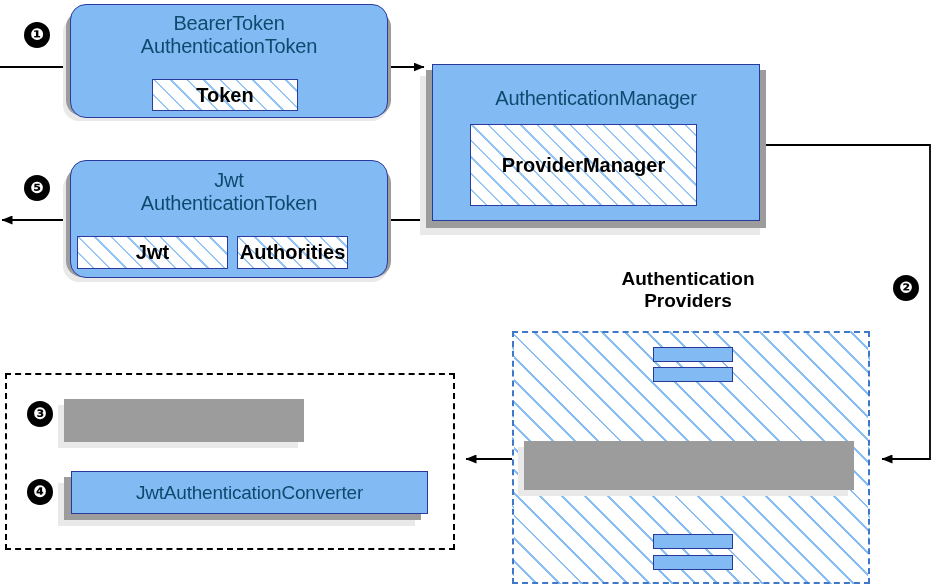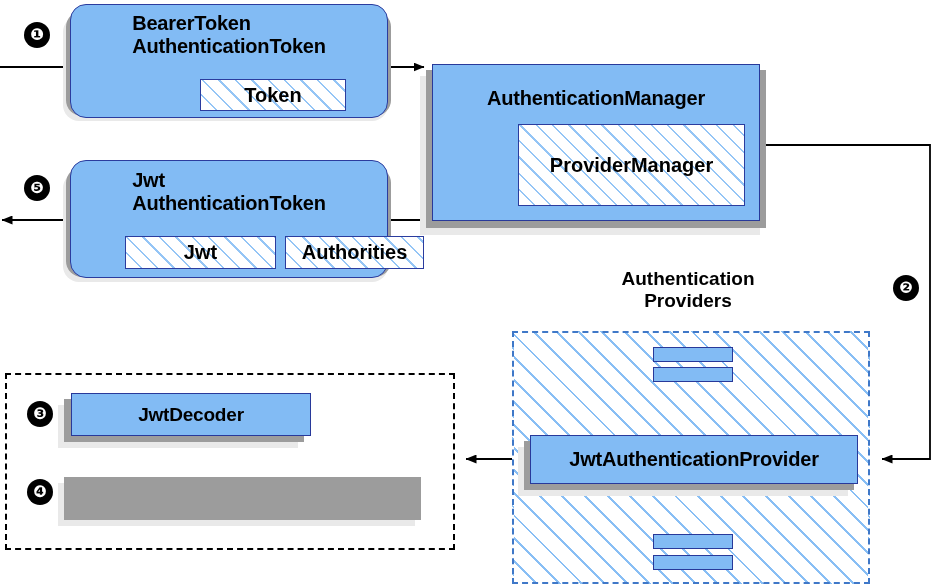--- a/index.html
+++ b/index.html
@@ -29,23 +29,23 @@
 
   
   .bluebox{
     position:absolute;
     background:#82bbf4;
     border:1.6px solid #28399a;
     box-sizing:border-box;
     display:flex;
     align-items:center;
     justify-content:center;
-    text-align:left;
-    color:#000000;
-    font-weight:bold;
+    text-align:center;
+    color:#0c4a6e;
+    font-weight:normal;
   }
   .bluebox.round{
     border-radius:16px;
     border-color:#2b3c9e;
   }
   .bluebox .title{
     line-height:1.14;
     letter-spacing:-0.2px;
     white-space:pre-line;
   }
@@ -61,21 +61,20 @@
         rgba(130,187,244,0) 0px,
         rgba(130,187,244,0) 10px,
         rgba(130,187,244,.85) 10px,
         rgba(130,187,244,.85) 11.6px);
     display:flex;
     align-items:center;
     justify-content:center;
     color:#000;
     font-weight:bold;
     text-align:center;
-    margin-left:48px;
   }
 
   
   .dash-black{
     position:absolute;
     box-sizing:border-box;
     border:2.4px dashed #000000;
     background:transparent;
   }
   .dash-blue-hatch{
@@ -169,34 +168,31 @@
 Providers</div>
 
   <div class="bluebox" style="left:653px; top:347px; width:80px; height:15px; border-width:1.5px;"></div>
   <div class="bluebox" style="left:653px; top:367px; width:80px; height:15px; border-width:1.5px;"></div>
 
   <div class="bluebox" style="left:653px; top:534px; width:80px; height:15px; border-width:1.5px;"></div>
   <div class="bluebox" style="left:653px; top:555px; width:80px; height:15px; border-width:1.5px;"></div>
 
   <div class="shadow-lite" style="left:518px; top:447px; width:330px; height:49px;"></div>
   <div class="shadow-dark" style="left:524px; top:441px; width:330px; height:49px;"></div>
-  <div class="bluebox" style="left:530px; top:435px; width:328px; height:49px;">
-    <span class="title" style="font-size:20px;">JwtAuthenticationProvider</span>
-  </div>
 
   <div class="dash-black" style="left:5px; top:373px; width:450px; height:177px;"></div>
 
   <div class="shadow-lite" style="left:58px; top:405px; width:240px; height:43px;"></div>
   <div class="shadow-dark" style="left:64px; top:399px; width:240px; height:43px;"></div>
-  <div class="bluebox" style="left:71px; top:393px; width:240px; height:43px;">
-    <span class="title" style="font-size:19px;">JwtDecoder</span>
-  </div>
 
   <div class="shadow-lite" style="left:58px; top:483px; width:357px; height:43px;"></div>
   <div class="shadow-dark" style="left:64px; top:477px; width:357px; height:43px;"></div>
+  <div class="bluebox" style="left:71px; top:471px; width:357px; height:43px;">
+    <span class="title" style="font-size:19px;">JwtAuthenticationConverter</span>
+  </div>
 
   <div class="shadow-lite" style="left:420px; top:76px; width:340px; height:159px;"></div>
   <div class="shadow-dark" style="left:426px; top:70px; width:340px; height:158px;"></div>
   <div class="bluebox" style="left:432px; top:64px; width:328px; height:157px; align-items:flex-start;">
     <span class="title" style="font-size:20px; margin-top:22px;">AuthenticationManager</span>
   </div>
   <div class="hatchbox" style="left:470px; top:124px; width:227px; height:82px;">
     <span style="font-size:20px;">ProviderManager</span>
   </div>
 
@@ -212,21 +208,21 @@
 
   <div class="shadow-lite abs" style="left:63px; top:172px; width:325px; height:110px; border-radius:16px;"></div>
   <div class="shadow-dark abs" style="left:66px; top:167px; width:325px; height:110px; border-radius:16px;"></div>
   <div class="bluebox round" style="left:70px; top:160px; width:318px; height:118px; align-items:flex-start;">
     <span class="title" style="font-size:20px; margin-top:8px;">Jwt
 AuthenticationToken</span>
   </div>
   <div class="hatchbox" style="left:77px; top:236px; width:151px; height:33px;">
     <span style="font-size:20px;">Jwt</span>
   </div>
-  <div class="hatchbox" style="left:237px; top:236px; width:139px; height:33px;text-align:center;">
+  <div class="hatchbox" style="left:237px; top:236px; width:111px; height:33px;text-align:center;">
     <span style="font-size:20px;">Authorities</span>
   </div>
 
   <div class="badge" style="left:25px; top:23px;">❶</div>
   <div class="badge" style="left:25px; top:176px;">❺</div>
   <div class="badge" style="left:894px; top:276px;">❷</div>
   <div class="badge" style="left:28px; top:402px;">❸</div>
   <div class="badge" style="left:28px; top:480px;">❹</div>
 
 </div>

